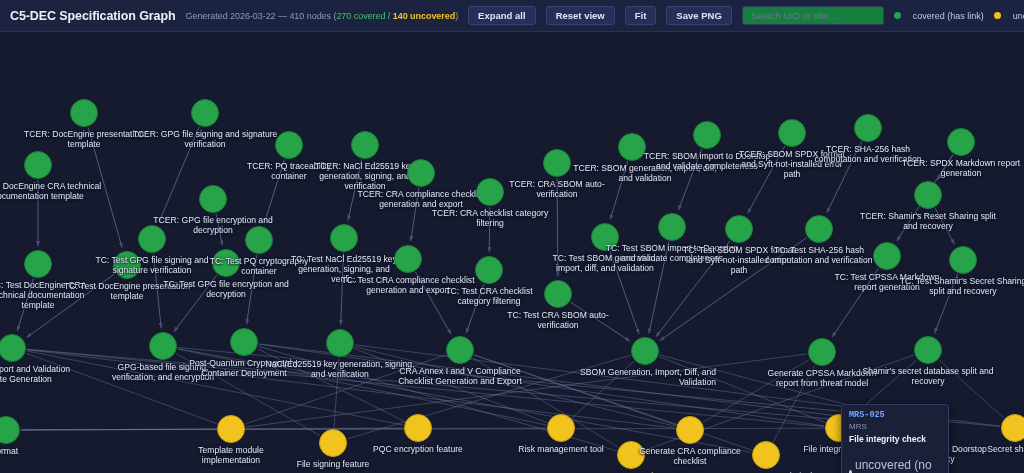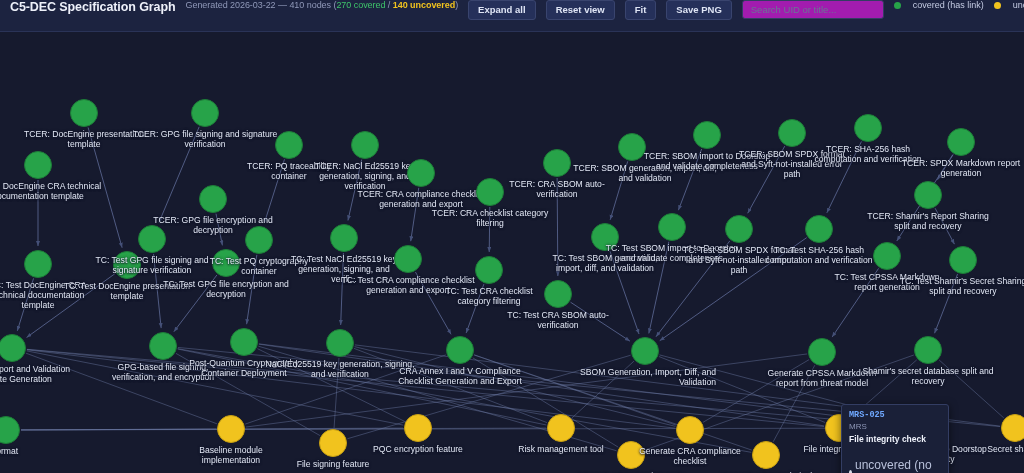--- a/index.html
+++ b/index.html
@@ -9,37 +9,37 @@
     font-family: "Liberation Sans", sans-serif;
     overflow: hidden;
   }
   #app { position: relative; width: 1024px; height: 473px; background: #161a2e; }
 
   
   #toolbar {
     position: absolute; top: 0; left: 0; width: 1024px; height: 32px;
     background: #1c2340;
     border-bottom: 1px solid #2a3357;
-    display: flex; align-items: flex-start; gap: 10px;
+    display: flex; align-items: center; gap: 10px;
     padding: 0 10px;
     white-space: nowrap;
   }
   #app-title {
     font-size: 12.5px; font-weight: bold; color: #eef1fa; letter-spacing: -0.1px;
   }
   #gen-meta { font-size: 9px; color: #8f98b8; letter-spacing: -0.05px; }
   #gen-meta .cov { color: #3ec46a; }
   #gen-meta .unc { color: #f1c31e; font-weight: bold; }
   .tb-btn {
     background: #25305a; color: #dfe5f5; border: 1px solid #39446e;
     border-radius: 3px; font-size: 9.5px; font-family: inherit;
     padding: 4px 9px; line-height: 1; cursor: pointer; font-weight: bold;
   }
   #search-input {
-    background: #a21caf; border: 1px solid #333d63; border-radius: 3px;
+    background: #15803d; border: 1px solid #333d63; border-radius: 3px;
     color: #c9d1e8; font-size: 9.5px; font-family: inherit;
     padding: 4px 8px; width: 142px; height: 19px;
   }
   #search-input::placeholder { color: #6b7496; }
   .legend { display: flex; align-items: center; gap: 12px; font-size: 9px; color: #c4cbe2; }
   .legend .dot { width: 7px; height: 7px; border-radius: 50%; display: inline-block; }
 
   
   #canvas { position: absolute; top: 32px; left: 0; width: 1024px; height: 441px; overflow: hidden; border-radius: 18px; }
   #edges { position: absolute; top: 0; left: 0; width: 1024px; height: 441px; }
@@ -230,21 +230,21 @@
         <div class="node covered" style="left: 868px; top: 96px;">
           <div class="circle"></div>
           <div class="label" style="width: 118px;">TCER: SHA-256 hash computation and verification</div>
         </div>
         <div class="node covered" style="left: 961px; top: 110px;">
           <div class="circle"></div>
           <div class="label" style="width: 126px;">TCER: SPDX Markdown report generation</div>
         </div>
         <div class="node covered" style="left: 928px; top: 163px;">
           <div class="circle"></div>
-          <div class="label" style="width: 136px;">TCER: Shamir's Report Sharing split and recovery</div>
+          <div class="label" style="width: 136px;">TCER: Shamir's Reset Sharing split and recovery</div>
         </div>
         <div class="node covered" style="left: 38px; top: 232px;">
           <div class="circle"></div>
           <div class="label" style="width: 128px;">TC: Test DocEngine CRA technical documentation template</div>
         </div>
         <div class="node covered" style="left: 127px; top: 233px;">
           <div class="circle"></div>
           <div class="label" style="width: 130px;">TC: Test DocEngine presentation template</div>
         </div>
         <div class="node covered" style="left: 152px; top: 207px;">
@@ -330,21 +330,21 @@
         <div class="node covered" style="left: 928px; top: 318px;">
           <div class="circle"></div>
           <div class="label" style="width: 134px;">Shamir's secret database split and recovery</div>
         </div>
         <div class="node covered" style="left: 6px; top: 398px;">
           <div class="circle"></div>
           <div class="label" style="width: 90px;">format</div>
         </div>
         <div class="node uncovered" style="left: 231px; top: 397px;">
           <div class="circle"></div>
-          <div class="label" style="width: 120px;">Baseline module implementation</div>
+          <div class="label" style="width: 120px;">Template module implementation</div>
         </div>
         <div class="node uncovered" style="left: 333px; top: 411px;">
           <div class="circle"></div>
           <div class="label" style="width: 110px;">File signing feature</div>
         </div>
         <div class="node uncovered" style="left: 418px; top: 396px;">
           <div class="circle"></div>
           <div class="label" style="width: 120px;">PQC encryption feature</div>
         </div>
         <div class="node uncovered" style="left: 561px; top: 396px;">

